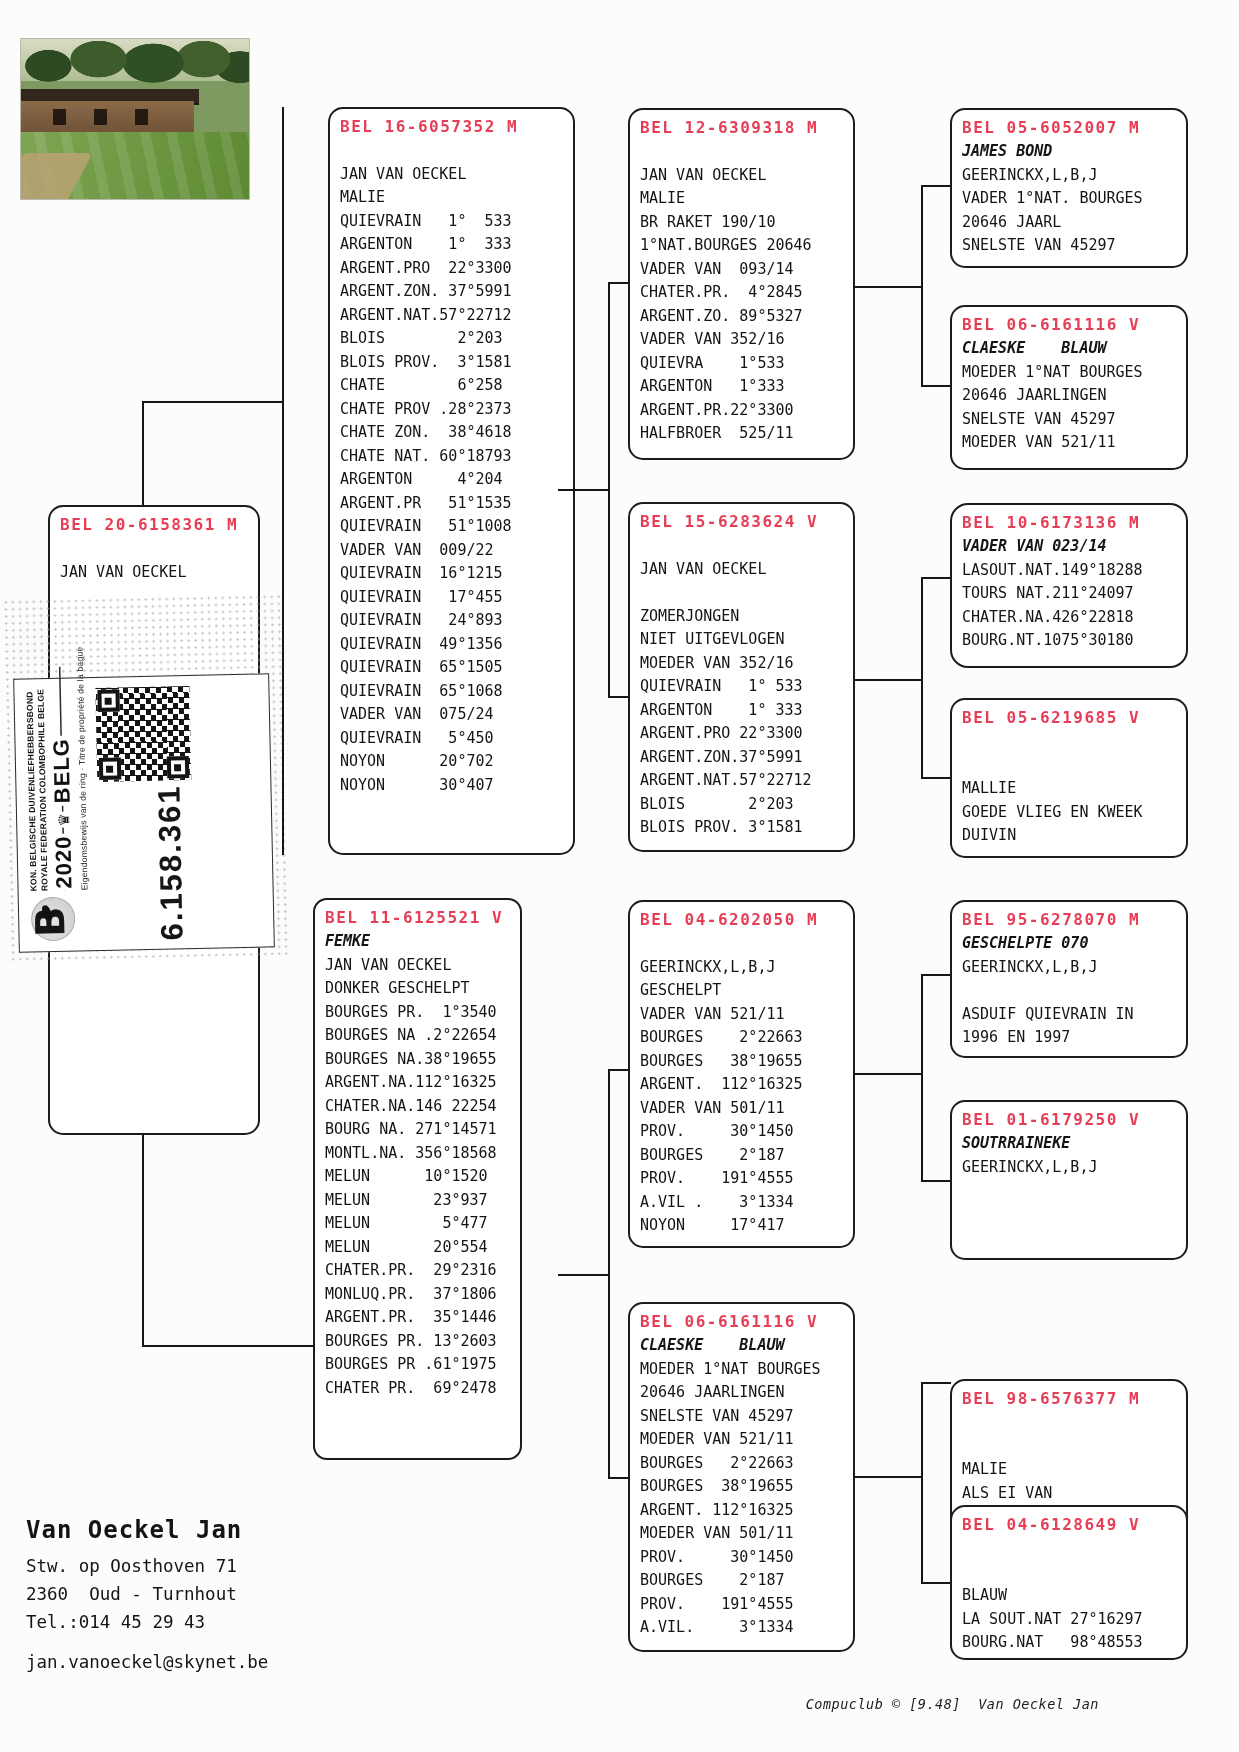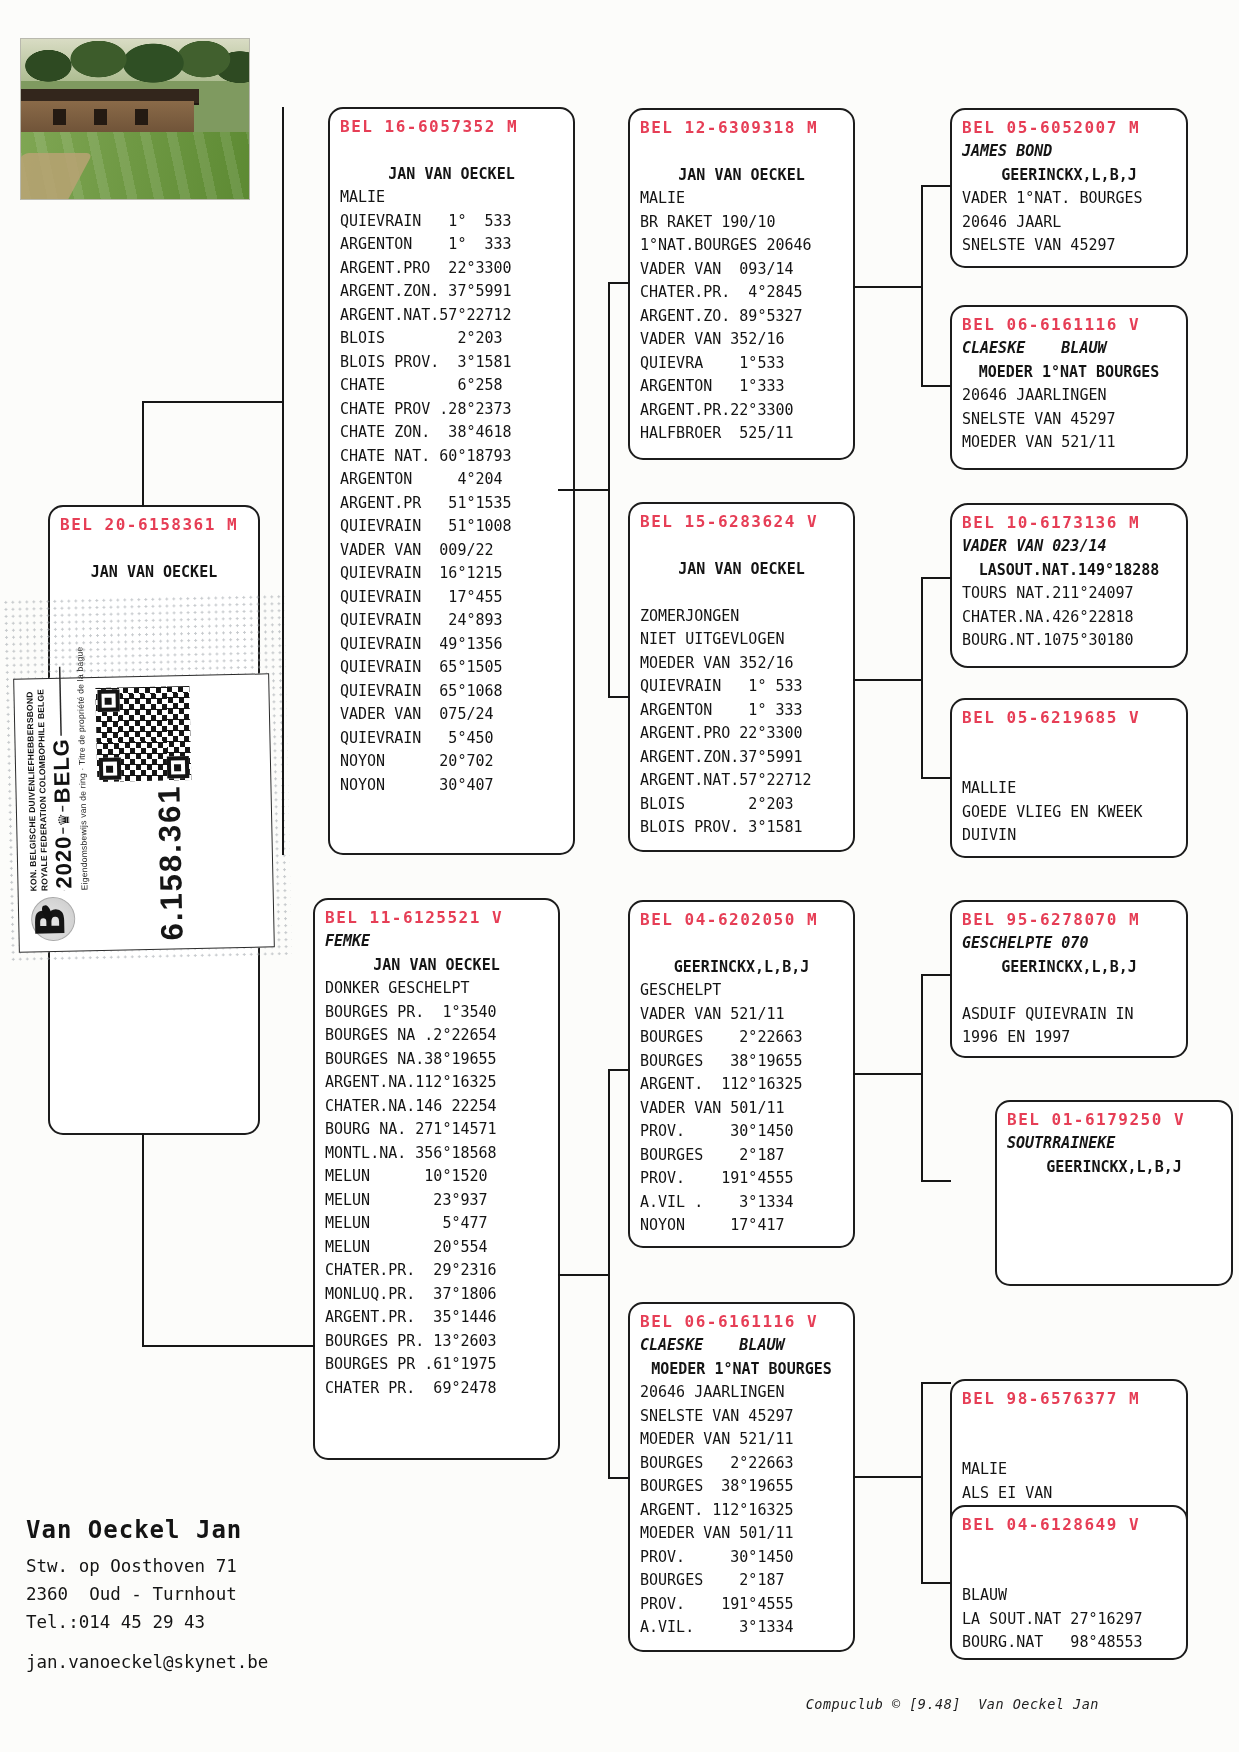--- a/index.html
+++ b/index.html
@@ -5,21 +5,21 @@
   html,body{margin:0;padding:0;background:#e9e9e9;}
   .page{position:relative;width:1239px;height:1752px;background:#fcfcfa;overflow:hidden;
         font-family:"DejaVu Sans Mono","Liberation Mono",monospace;color:#141414;}
   .title{position:absolute;left:308px;top:12px;font-family:"Liberation Sans","DejaVu Sans",sans-serif;
          font-weight:700;font-size:34px;letter-spacing:.5px;color:#151515;white-space:pre;}
   
   .pbox{position:absolute;background:#fff;border:2.2px solid #1c1c1c;border-radius:15px;
         padding:6px 10px;box-sizing:border-box;}
   .hdr{font-weight:700;font-size:16px;line-height:24px;letter-spacing:1.5px;color:var(--ring-red,#e63e56);white-space:pre;}
   .ln{font-size:15px;line-height:23.5px;white-space:pre;min-height:23.5px;}
-  .ln.b{font-weight:700;text-align:center;}
+  .ln.b{font-weight:400;}
   .ln.bi{font-weight:700;font-style:italic;}
   .cline{position:absolute;background:#161616;}
   
   .photo{position:absolute;left:20px;top:38px;width:228px;height:160px;overflow:hidden;
          border:1px solid #b9b9ae;background:#7f9a60;}
   .ph-sky{position:absolute;left:0;top:0;width:100%;height:26%;
           background:linear-gradient(#d9dcc4,#aebd92);}
   .ph-trees{position:absolute;left:0;top:0;width:100%;height:42%;
     background:
       radial-gradient(38px 26px at 12% 40%, #2e4a22 60%, transparent 62%),
@@ -131,21 +131,21 @@
         <div class="ln">QUIEVRAIN  49°1356</div>
         <div class="ln">QUIEVRAIN  65°1505</div>
         <div class="ln">QUIEVRAIN  65°1068</div>
         <div class="ln">VADER VAN  075/24</div>
         <div class="ln">QUIEVRAIN   5°450</div>
         <div class="ln">NOYON      20°702</div>
         <div class="ln">NOYON      30°407</div>
       </div>
   </div>
 
-  <div class="pbox" style="left:313px;top:898px;width:247px;height:562px;">
+  <div class="pbox" style="left:313px;top:898px;width:209px;height:562px;border-radius:14px;">
     <div class="hdr">BEL 11-6125521 V</div>
     <div>
         <div class="ln bi">FEMKE</div>
         <div class="ln b">JAN VAN OECKEL</div>
         <div class="ln">DONKER GESCHELPT</div>
         <div class="ln">BOURGES PR.  1°3540</div>
         <div class="ln">BOURGES NA .2°22654</div>
         <div class="ln">BOURGES NA.38°19655</div>
         <div class="ln">ARGENT.NA.112°16325</div>
         <div class="ln">CHATER.NA.146 22254</div>
@@ -288,21 +288,21 @@
     <div class="hdr">BEL 95-6278070 M</div>
     <div>
         <div class="ln bi">GESCHELPTE 070</div>
         <div class="ln b">GEERINCKX,L,B,J</div>
         <div class="ln">&nbsp;</div>
         <div class="ln">ASDUIF QUIEVRAIN IN</div>
         <div class="ln">1996 EN 1997</div>
       </div>
   </div>
 
-  <div class="pbox" style="left:950px;top:1100px;width:238px;height:186px;margin-left:45px;">
+  <div class="pbox" style="left:950px;top:1100px;width:238px;height:160px;">
     <div class="hdr">BEL 01-6179250 V</div>
     <div>
         <div class="ln bi">SOUTRRAINEKE</div>
         <div class="ln b">GEERINCKX,L,B,J</div>
       </div>
   </div>
 
   <div class="pbox" style="left:950px;top:1379px;width:238px;height:155px;">
     <div class="hdr">BEL 98-6576377 M</div>
     <div>

